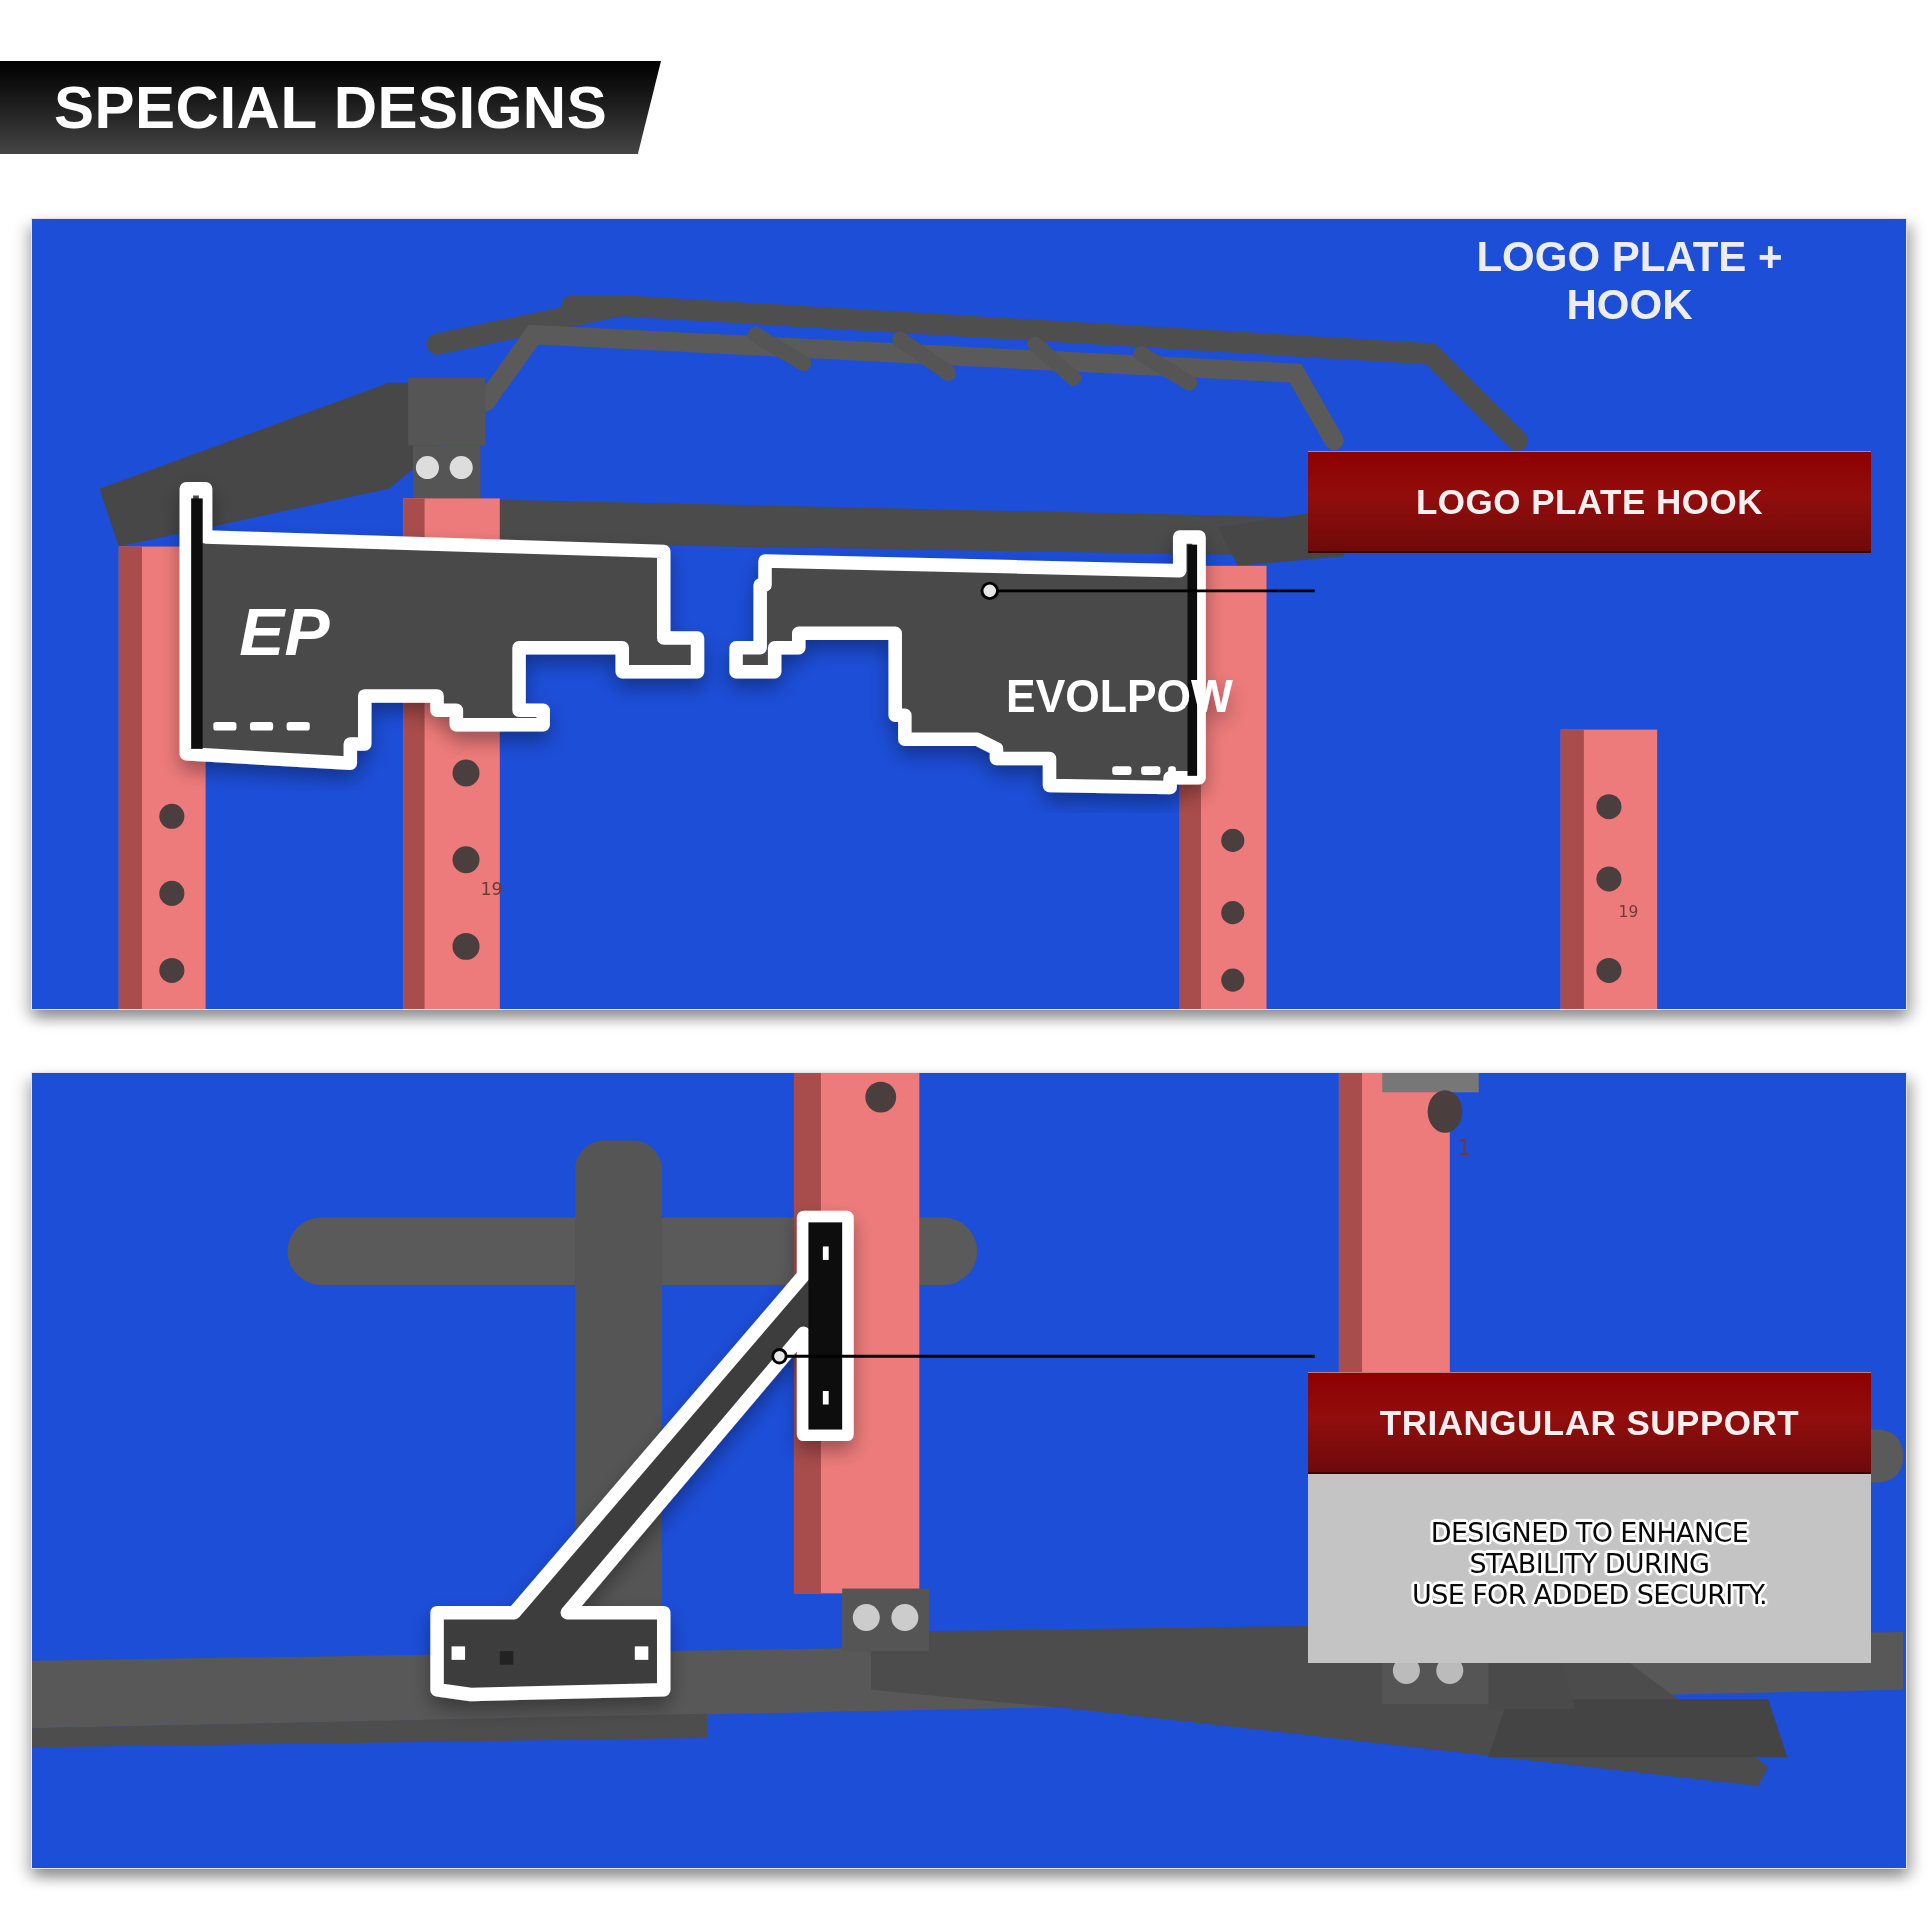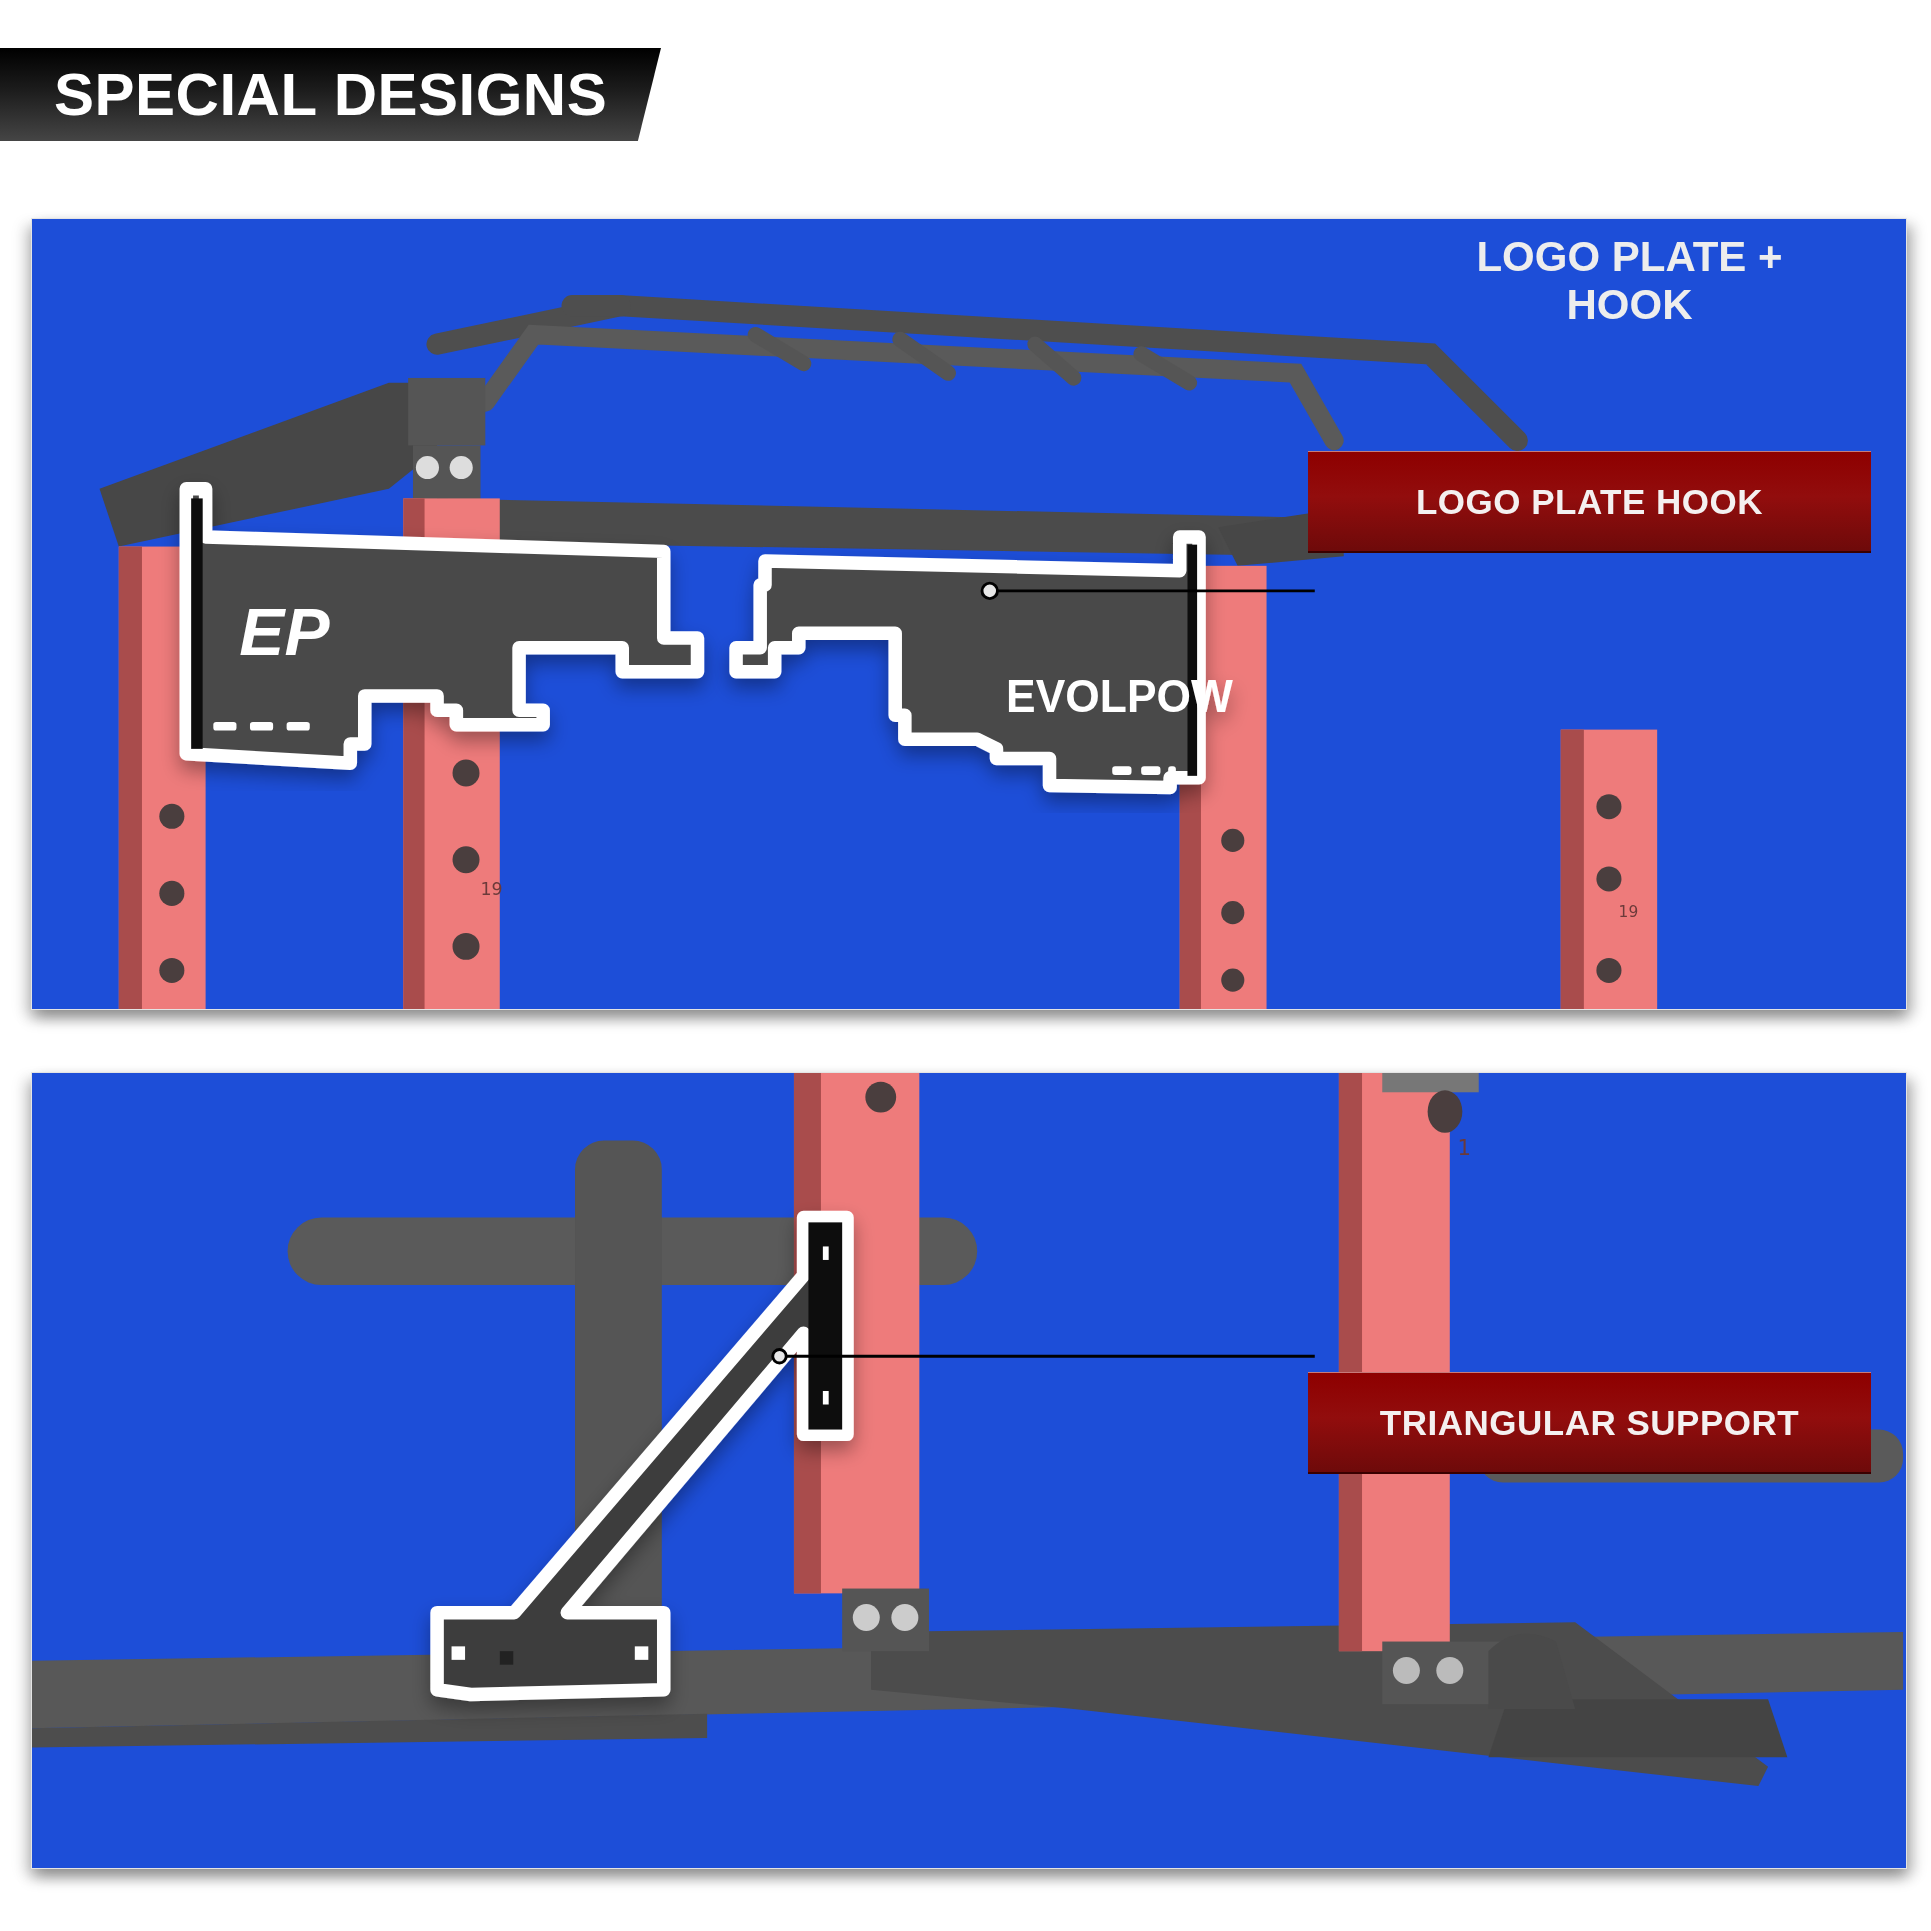--- a/index.html
+++ b/index.html
@@ -1,21 +1,21 @@
 <!DOCTYPE html>
 <html><head>
 <meta charset="utf-8">
 <style>
   * { box-sizing: border-box; margin: 0; padding: 0; }
   html, body { width: 1931px; height: 1931px; background: #ffffff; overflow: hidden; }
   body { position: relative; font-family: "Liberation Sans", sans-serif; }
 
   
   .banner {
-    position: absolute; left: 0; top: 48px; width: 661px; height: 93px;
+    position: absolute; left: 0; top: 61px; width: 661px; height: 93px;
     background: linear-gradient(180deg, #000000 0%, #1c1c1c 45%, #454545 100%);
     clip-path: polygon(0 0, 100% 0, 96.5% 100%, 0 100%);
   }
   .banner-title {
     position: absolute; left: 54px; top: 13.5px;
     color: #ffffff; font-weight: 700; font-size: 60px; letter-spacing: 0.5px;
     font-family: "Liberation Sans", sans-serif; line-height: 66px;
   }
 
   
@@ -209,14 +209,19 @@
       <rect x="485" y="600" width="14" height="14" fill="#222"></rect>
     </g>
 
     <line x1="775" y1="294" x2="1330" y2="294" stroke="#000" stroke-width="3"></line>
     <circle cx="775" cy="294" r="7" fill="#e8e8e8" stroke="#000" stroke-width="3"></circle>
   </svg>
 </div>
 
 <div class="callout callout-bottom">
   <div class="callout-head">TRIANGULAR SUPPORT</div>
+  <div class="callout-body">
+    <span>DESIGNED TO ENHANCE</span>
+    <span>STABILITY DURING</span>
+    <span>USE FOR ADDED SECURITY.</span>
+  </div>
 </div>
 
 
 </body></html>

